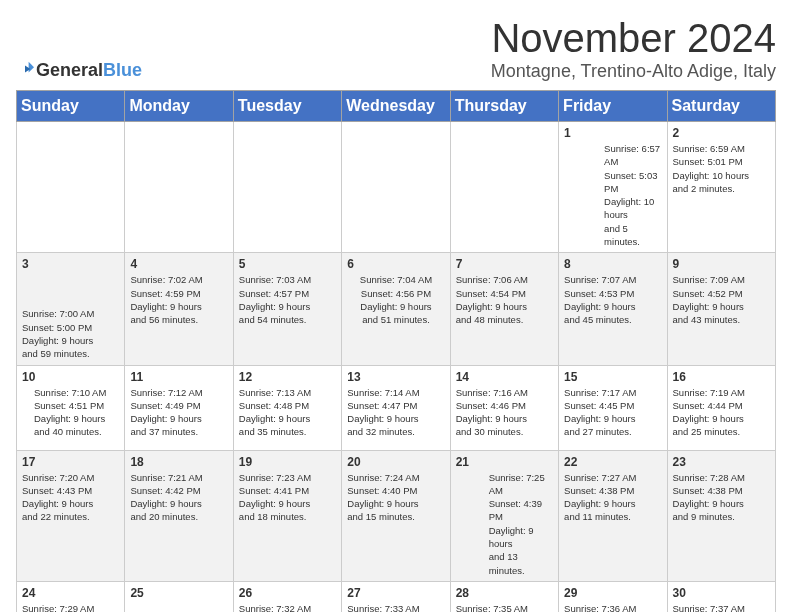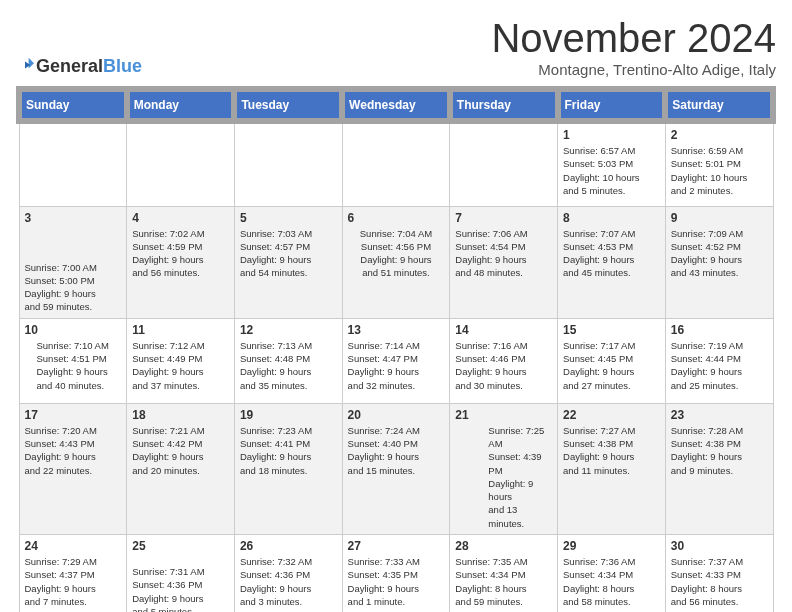--- a/index.html
+++ b/index.html
@@ -34,36 +34,36 @@
     }
     .title-block {
       text-align: right;
     }
     .month-title {
       font-size: 40px;
       font-weight: normal;
       color: #333;
     }
     .subtitle {
-      font-size: 15px;
+      font-size: 18px;
       color: #555;
     }
     table {
       width: 100%;
       border-collapse: collapse;
       table-layout: fixed;
     }
     thead tr th {
       background: #4472c4;
       color: #fff;
-      font-size: 12px;
+      font-size: 16px;
       font-weight: bold;
       padding: 6px 4px;
       text-align: left;
-      border: 6px solid #a3a3a3;
+      border: 1px solid #a3a3a3;
     }
     tbody tr td {
       border: 1px solid #ccc;
       vertical-align: top;
       padding: 4px 5px;
       font-size: 10px;
       color: #333;
       background: #fff;
       height: 85px;
     }
@@ -120,21 +120,21 @@
   </thead>
   <tbody id="calendar-body">
   <tr>
         <td class="empty-cell"></td>
         <td class="empty-cell"></td>
         <td class="empty-cell"></td>
         <td class="empty-cell"></td>
         <td class="empty-cell"></td>
         <td>
           <span class="day-num">1</span>
-          <div class="day-info" style="white-space: pre-line;">Sunrise: 6:57 AM
+          <div class="day-info" style="white-space: pre-line; margin-left: 40px;">Sunrise: 6:57 AM
 Sunset: 5:03 PM
 Daylight: 10 hours
 and 5 minutes.</div>
         </td>
         <td>
           <span class="day-num">2</span>
           <div class="day-info" style="white-space: pre-line;">Sunrise: 6:59 AM
 Sunset: 5:01 PM
 Daylight: 10 hours
 and 2 minutes.</div>

